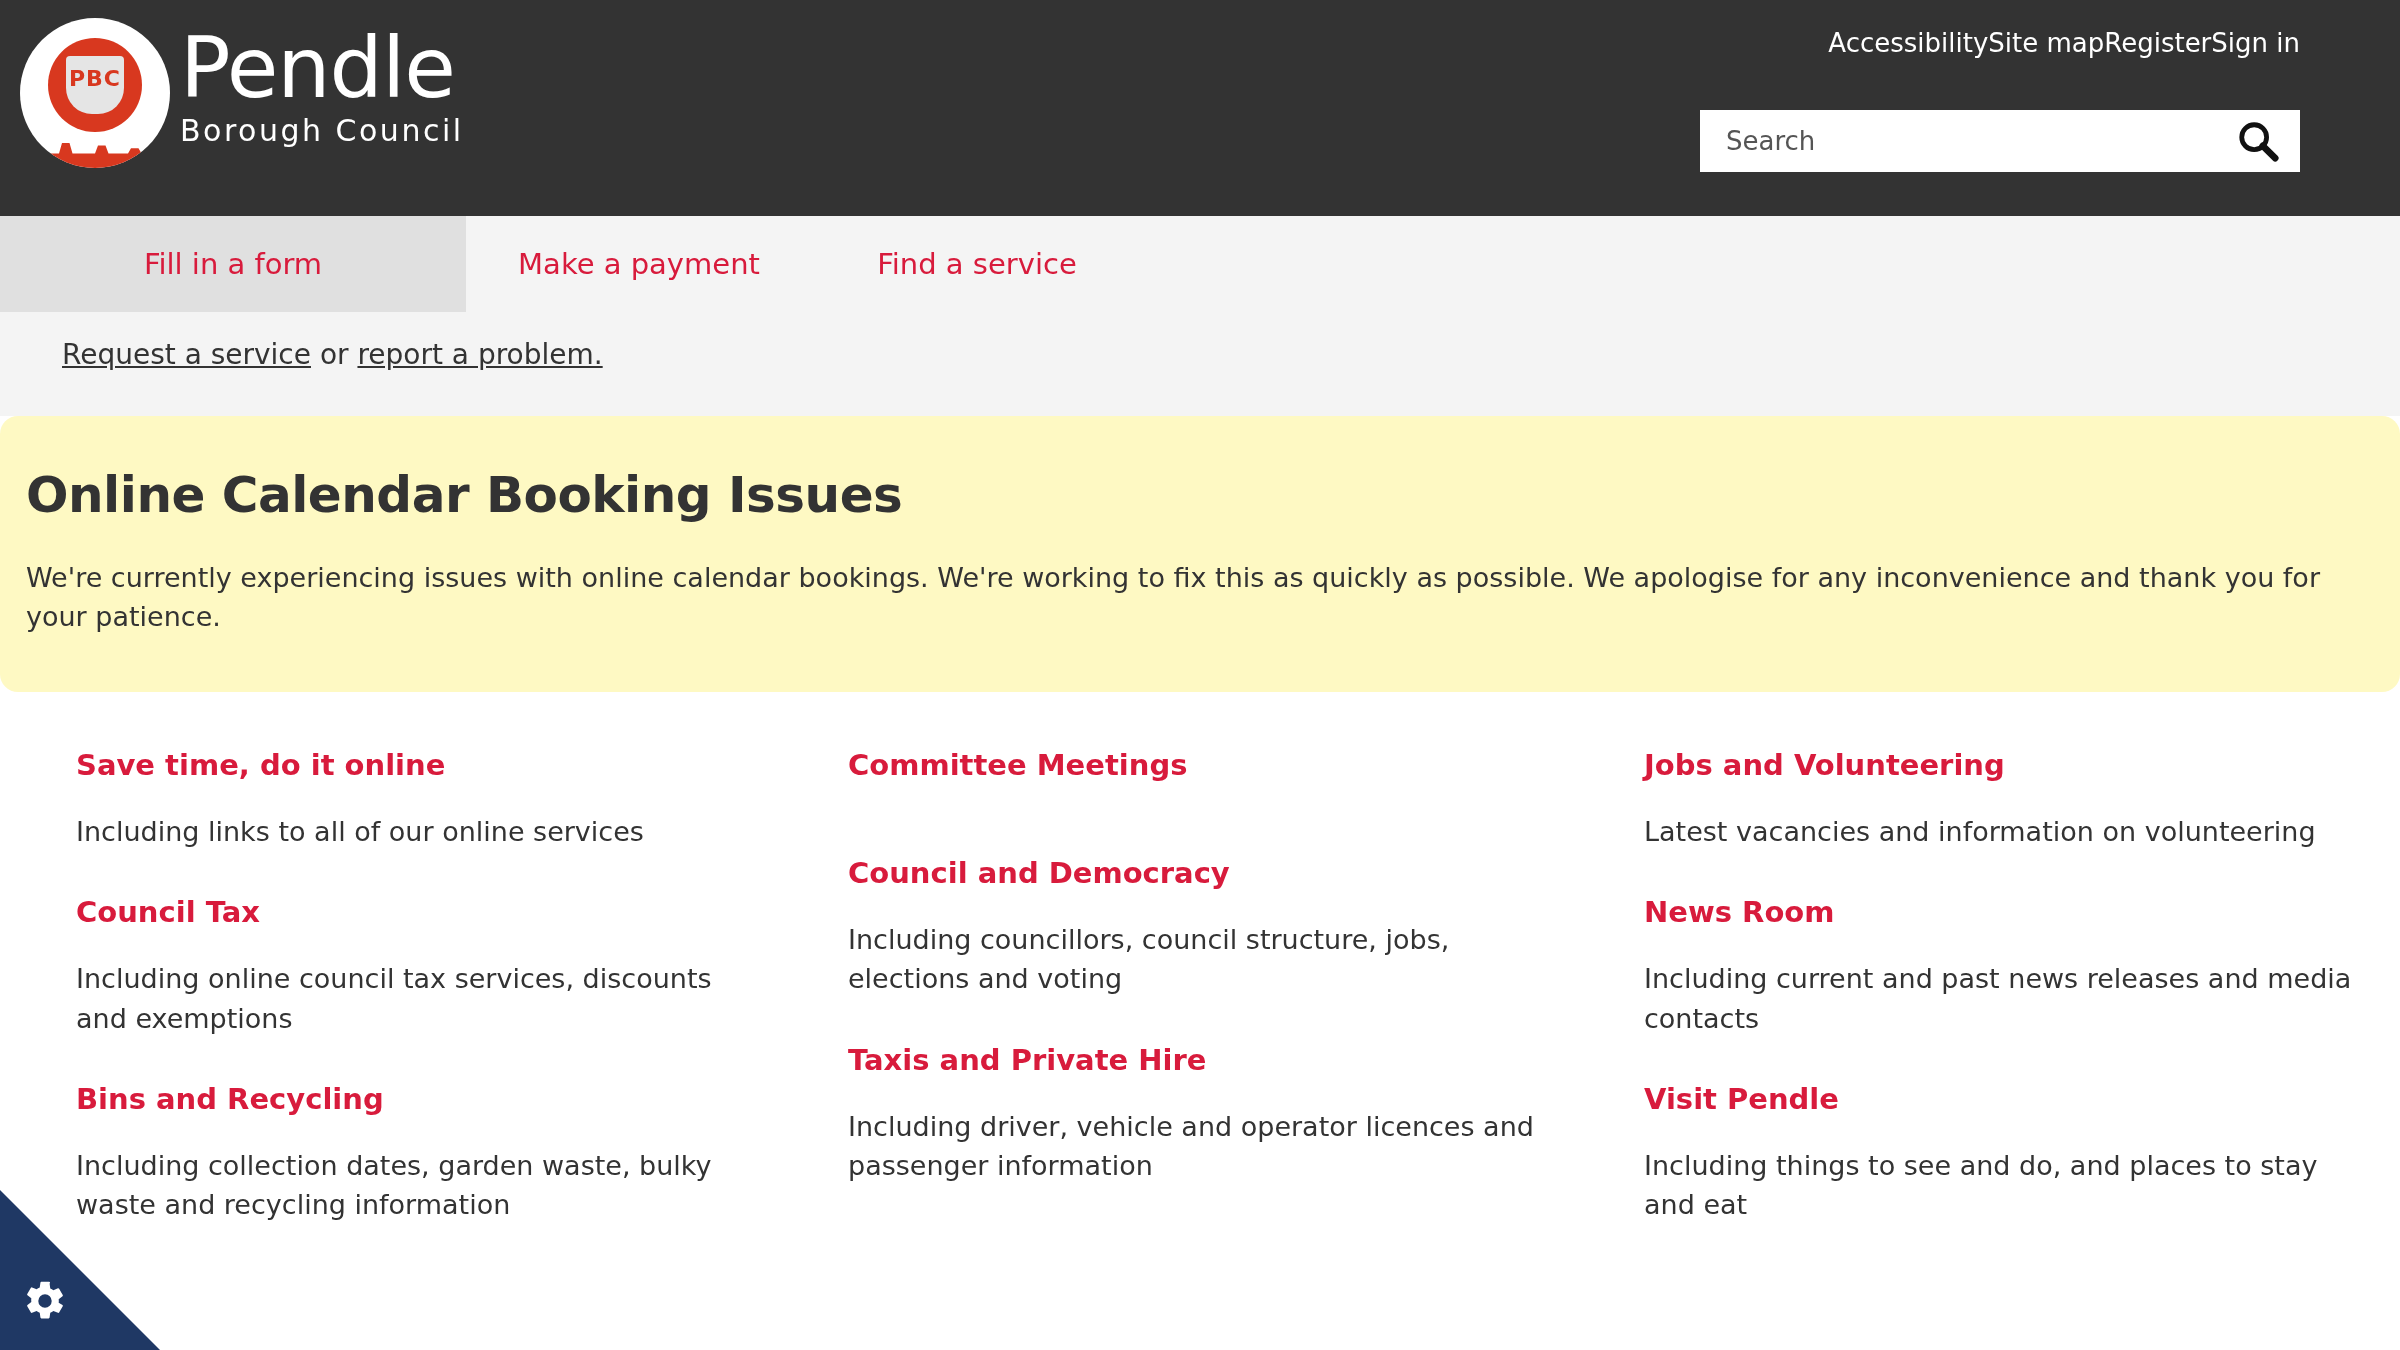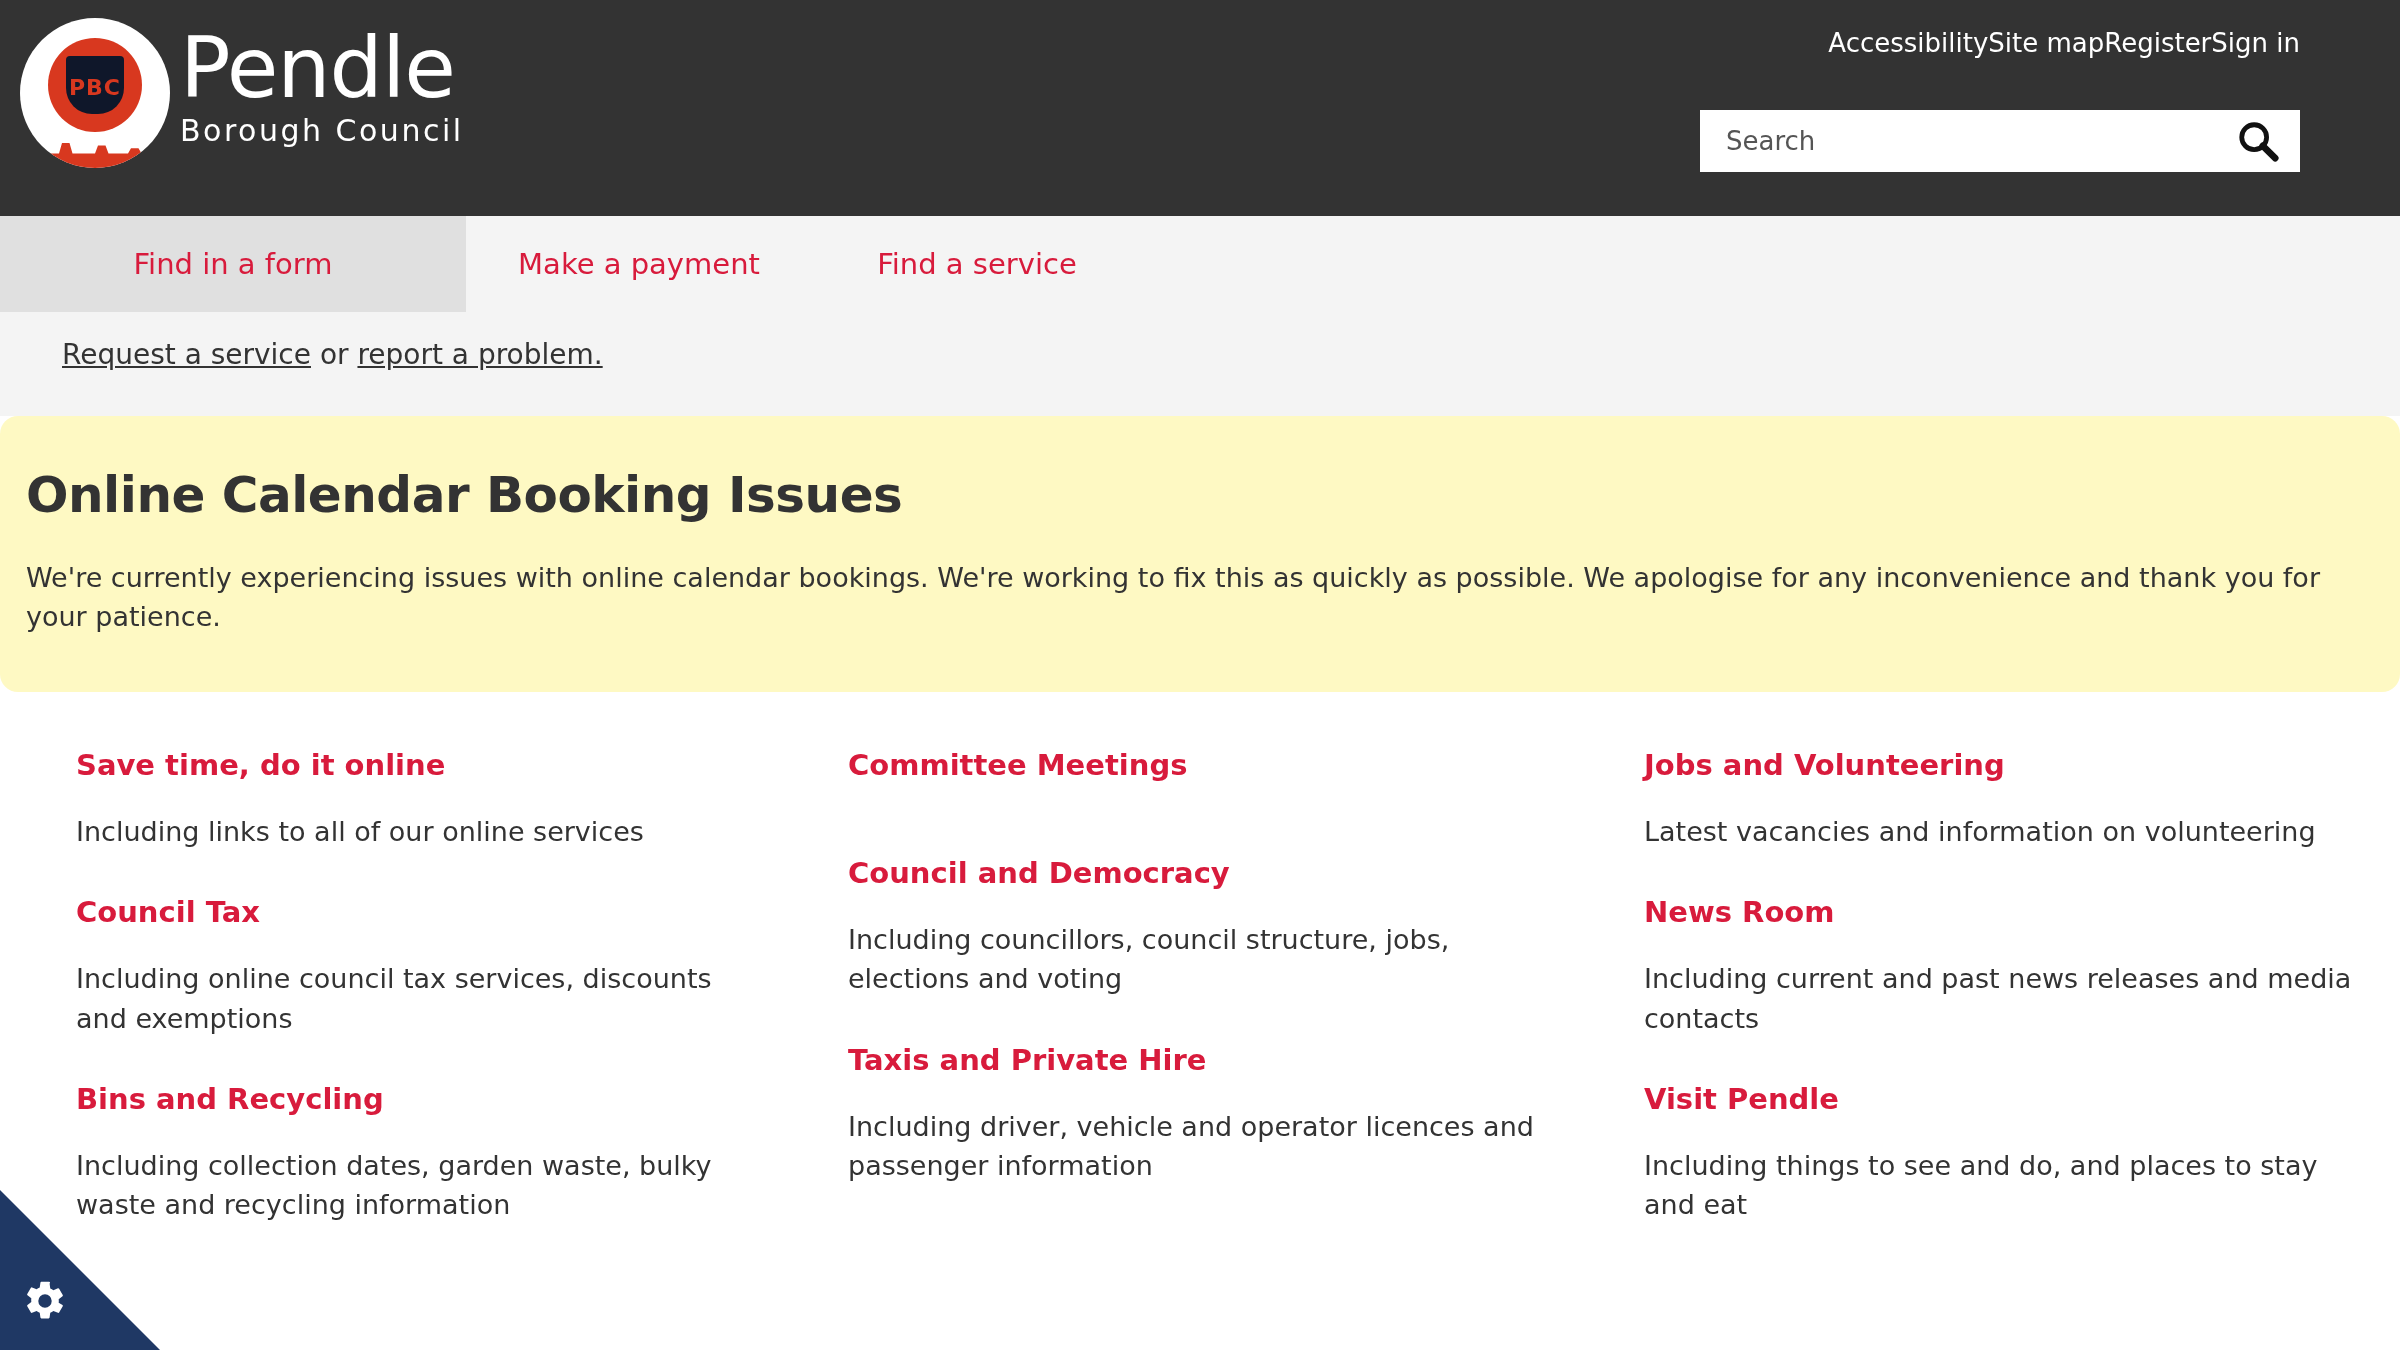--- a/index.html
+++ b/index.html
@@ -48,29 +48,29 @@
     height: 94px;
     border-radius: 50%;
     background: #d8381f;
   }
   .logo-mark .shield {
     position: absolute;
     left: 46px;
     top: 38px;
     width: 58px;
     height: 58px;
-    background: #0f172a;
+    background: #e5e5e5;
     border-radius: 4px 4px 26px 26px;
     color: #d8381f;
     font-weight: bold;
     font-size: 22px;
     line-height: 26px;
     text-align: center;
     letter-spacing: 1px;
-    padding-top: 19px;
+    padding-top: 10px;
   }
   .logo-mark .skyline {
     position: absolute;
     bottom: 0;
     left: 0;
     width: 150px;
     height: 32px;
     background: #d8381f;
     clip-path: polygon(0% 55%, 8% 55%, 10% 35%, 14% 35%, 16% 55%, 26% 55%, 28% 22%, 33% 22%, 35% 55%, 50% 55%, 52% 30%, 57% 30%, 59% 55%, 72% 55%, 74% 38%, 79% 38%, 81% 55%, 100% 55%, 100% 100%, 0% 100%);
   }
@@ -297,21 +297,21 @@
 
   </div>
 </div>
 
 <svg class="curve" viewBox="0 0 2400 200" preserveAspectRatio="none">
   <path d="M1560,0 C1760,0 1830,110 2060,150 C2200,175 2320,180 2400,180 L2400,0 Z" fill="#333333"></path>
 </svg>
 
 <div class="tabstrip-area">
   <div class="tabs">
-    <button class="tab tab-0">Find in a form</button>
+    <button class="tab tab-0">Fill in a form</button>
     <button class="tab tab-1">Make a payment</button>
     <button class="tab tab-2">Find a service</button>
   </div>
   <div class="subline">
     <a href="#">Request a service</a><span> or </span><a href="#">report a problem.</a>
   </div>
 </div>
 
 <div class="alert">
   <h1>Online Calendar Booking Issues</h1>

